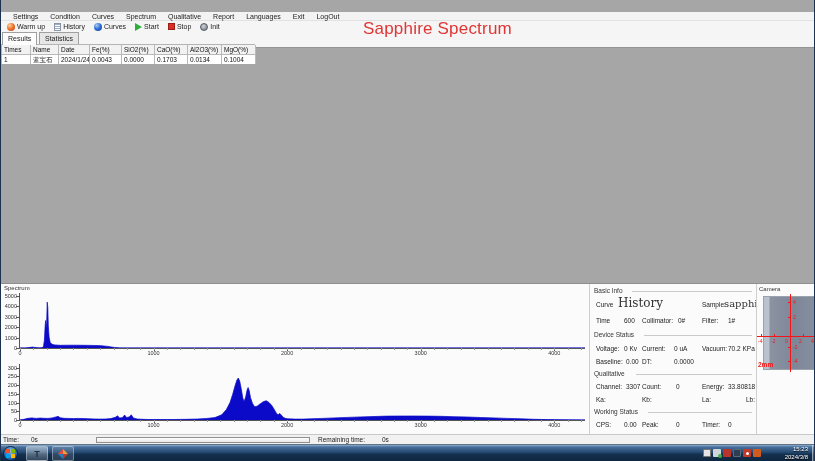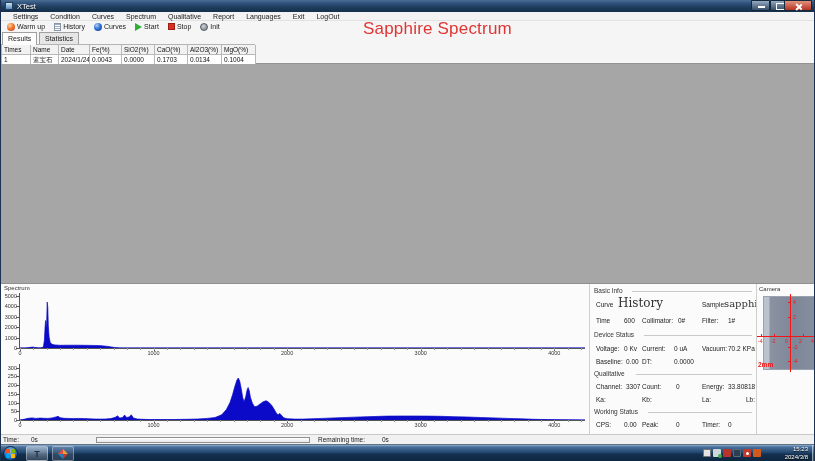--- a/index.html
+++ b/index.html
@@ -15,21 +15,21 @@
   .ttext{position:absolute;left:16px;top:2px;color:#fff;font-size:7.5px;text-shadow:0 1px 1px #0a1a2a}
   .wb{position:absolute;top:0;width:19px;height:11px;border:1px solid #14283c;
     background:linear-gradient(rgba(255,255,255,.45),rgba(140,160,185,.25));border-radius:0 0 2px 2px}
   .wb.min{right:46px}.wb.max{right:27px}
   .wb.close{right:4px;width:28px;background:linear-gradient(#e4907e,#b53421)}
   .wb.min::after{content:"";position:absolute;left:6px;bottom:2px;width:7px;height:2px;background:#fff}
   .wb.max::after{content:"";position:absolute;left:5px;top:2px;width:7px;height:5px;border:1px solid #fff}
   .wb.close::before,.wb.close::after{content:"";position:absolute;left:13px;top:1.5px;width:1.5px;height:8px;background:#fff}
   .wb.close::before{transform:rotate(45deg)}.wb.close::after{transform:rotate(-45deg)}
   
-  .topzone{position:absolute;left:0;top:12px;width:815px;height:52px;background:#f5f5f5;border-bottom:1px solid #939393}
+  .topzone{position:absolute;left:0;top:12px;width:815px;height:36px;background:#f5f5f5;border-bottom:1px solid #939393}
   .menubar{position:absolute;left:0;top:0;width:815px;height:9px;display:flex;align-items:center;padding-left:6px;background:#f3f3f3;border-bottom:1px solid #e2e2e2}
   .mitem{padding:0 6px;font-size:7px;color:#222;cursor:default}
   .toolbar{position:absolute;left:0;top:9px;width:815px;height:11px;display:flex;align-items:center;padding-left:3px;gap:3px}
   .tbtn{display:flex;align-items:center;gap:2px;padding:0 3px;height:10px;font-size:7px;color:#222}
   .tbi{display:inline-block;width:8px;height:8px}
   .i-warm{border-radius:50%;background:radial-gradient(circle at 35% 30%,#ffd3a0,#f07830 45%,#c23a18)}
   .i-hist{width:7px;height:8px;background:#fff;border:1px solid #8a96a8;
     background-image:linear-gradient(#9db0c8 1px,transparent 1px);background-size:5px 2px;background-position:1px 2px}
   .i-curv{border-radius:50%;background:radial-gradient(circle at 35% 30%,#aecdf4,#2b6cd4 50%,#173f8a)}
   .i-start{width:0;height:0;border-left:7px solid #2fae3a;border-top:4.5px solid transparent;border-bottom:4.5px solid transparent;background:none}
@@ -106,27 +106,20 @@
   .ti5::after{content:"";position:absolute;left:2.5px;top:2.5px;width:3px;height:3px;border-radius:50%;background:#fff}
   .ti6{background:#cf5b1e}
   .clock{position:absolute;right:9px;top:1px;width:44px;text-align:right;color:#fff;font-size:6px;line-height:7.5px;text-shadow:0 1px 1px #000}
   .sliver{position:absolute;right:0;top:0;width:5px;height:17px;background:rgba(255,255,255,.18);border-left:1px solid rgba(255,255,255,.45)}
 </style>
 </head>
 <body>
 
 <div class="screen">
 
-  <div class="titlebar">
-    <span class="tico"></span>
-    <span class="ttext">XTest</span>
-    <div class="wb min"></div>
-    <div class="wb max"></div>
-    <div class="wb close"></div>
-  </div>
 
   <div class="topzone">
     <div class="menubar">
       <span class="mitem">Settings</span>
       <span class="mitem">Condition</span>
       <span class="mitem">Curves</span>
       <span class="mitem">Spectrum</span>
       <span class="mitem">Qualitative</span>
       <span class="mitem">Report</span>
       <span class="mitem">Languages</span>

